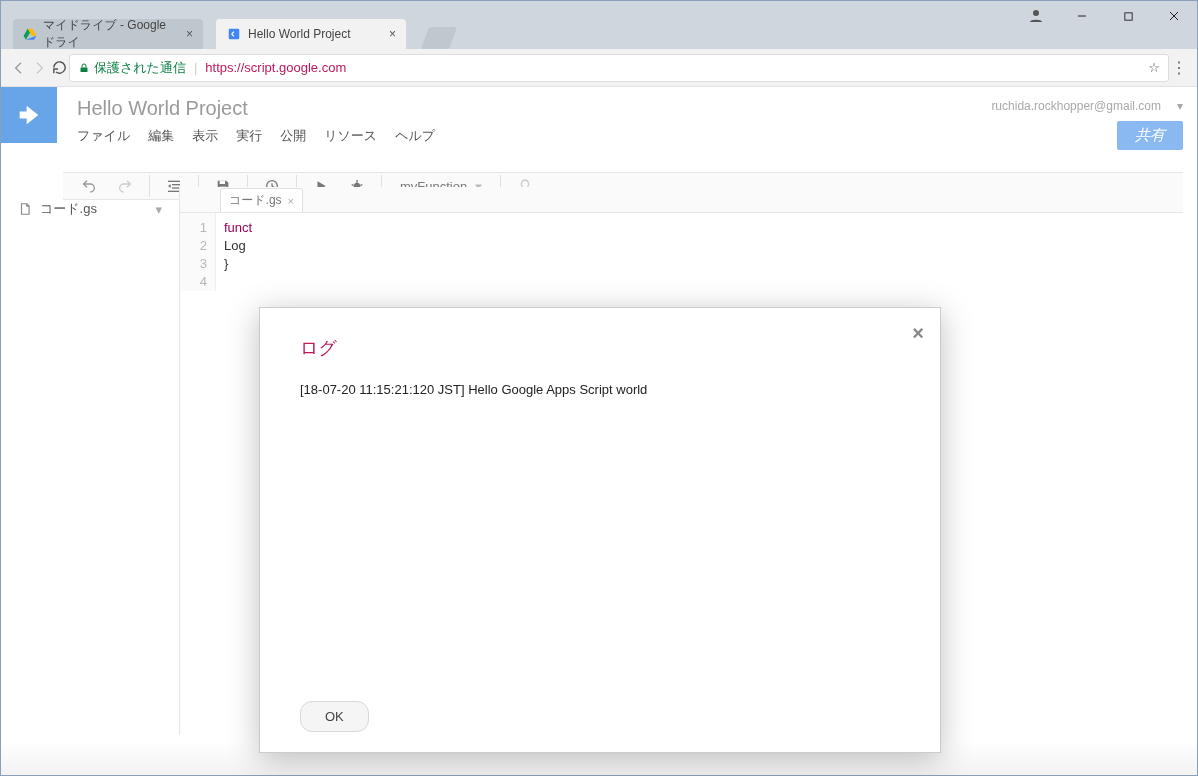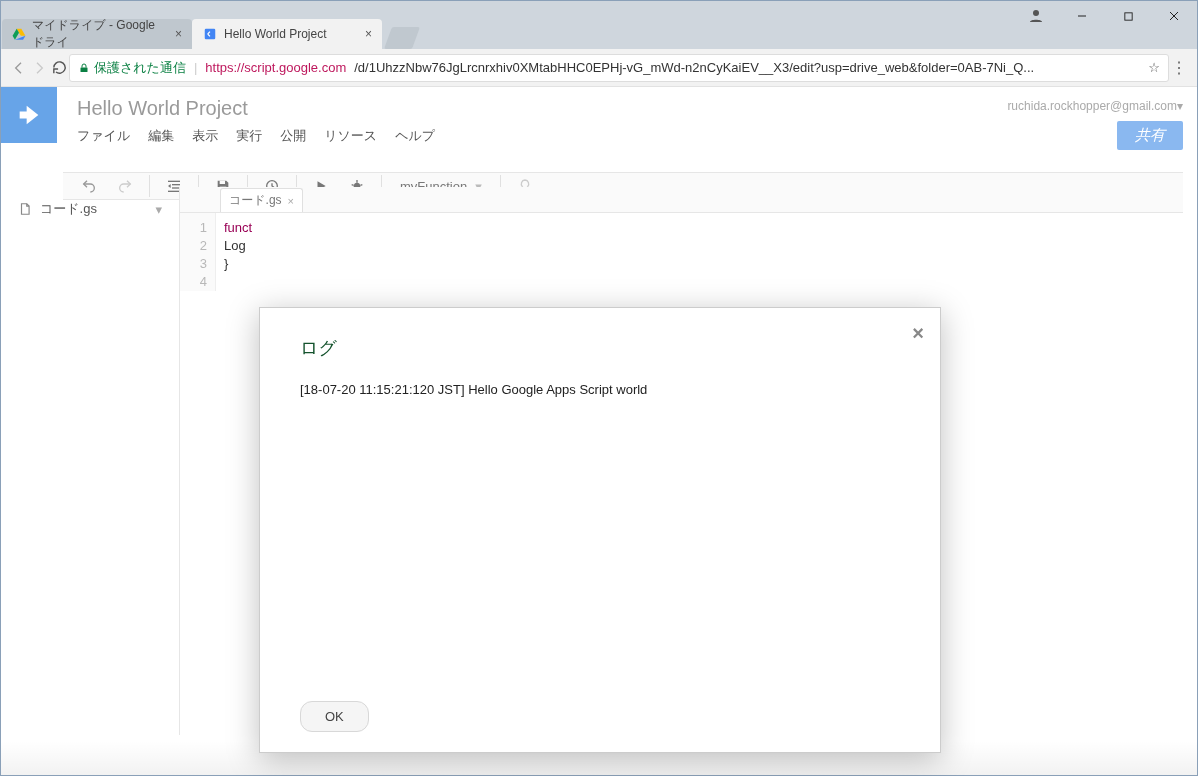--- a/index.html
+++ b/index.html
@@ -1,41 +1,41 @@
 <!DOCTYPE html>
 <html><head>
 <meta charset="utf-8">
 <style>
 * { box-sizing: border-box; margin: 0; padding: 0; font-family: Arial, "Hiragino Kaku Gothic ProN", "Meiryo", sans-serif; }
 html, body { width: 1198px; height: 776px; overflow: hidden; background: #0a3d62; }
 .window { width: 1198px; height: 776px; background: #fff; display: flex; flex-direction: column; border: 1px solid #8aa0b8; }
 .titlebar { height: 48px; background: #cfd6dd; display: flex; align-items: flex-end; position: relative; }
 .winctrls { position: absolute; right: 0; top: 0; display: flex; }
 .winctrl { width: 46px; height: 30px; display: flex; align-items: center; justify-content: center; color: #222; font-size: 14px; }
-.tabs { display: flex; align-items: flex-end; height: 32px; margin-left: 1px; gap: 0; }
+.tabs { display: flex; align-items: flex-end; height: 32px; margin-left: 12px; gap: 13px; }
 .tab { height: 30px; display: flex; align-items: center; padding: 0 10px; border-top-left-radius: 4px; border-top-right-radius: 4px; font-size: 12px; color: #444; gap: 6px; min-width: 190px; max-width: 190px; position: relative; }
 .tab.inactive { background: #bfc7ce; }
 .tab.active { background: #f2f2f2; }
 .tab .tabclose { margin-left: auto; color: #555; }
 .tab .favicon { width: 16px; height: 16px; display: flex; align-items: center; justify-content: center; }
 .newtab { width: 28px; height: 22px; background: #c0c8cf; margin-left: 6px; transform: skewX(-20deg); border-radius: 2px; }
 .addressbar { height: 38px; background: #f2f2f2; display: flex; align-items: center; padding: 0 8px; border-bottom: 1px solid #e2e2e2; }
 .navbtn { width: 20px; height: 20px; display:flex; align-items:center; justify-content:center; color: #9a9a9a; }
 .navbtn.active { color: #555; }
 .omnibox { flex: 1; height: 28px; background: #fff; border: 1px solid #ddd; border-radius: 3px; display: flex; align-items: center; padding: 0 8px; gap: 8px; font-size: 13px; color: #333; overflow: hidden; white-space: nowrap; }
 .secure { color: #0b8043; font-size: 13px; display: flex; align-items: center; gap: 4px; }
 .urltext { color: #be185d; }
 .urlpath { color: #333; }
 .star { color: #555; margin-left: auto; }
 .kebab { width: 20px; display:flex; align-items:center; justify-content:center; color:#666; }
 .appbody { flex: 1; display: flex; position: relative; background: #fff; }
 .leftarrow { width: 56px; height: 56px; background: #67a4e8; display: flex; align-items: center; justify-content: center; position: absolute; left: 0; top: 0; }
 .appheader { position: absolute; left: 76px; right: 14px; top: 10px; }
 .projtitle { font-size: 20px; color: #9a9a9a; font-weight: 400; }
-.userinfo { position: absolute; right: 14px; top: 12px; font-size: 12px; color: #aaa; display:flex; align-items:center; gap:0; }
+.userinfo { position: absolute; right: 14px; top: 12px; font-size: 12px; color: #aaa; display:flex; align-items:center; gap:16px; }
 .sharebtn { position: absolute; right: 14px; top: 34px; background: #8ab8f0; color: #fff; font-size: 15px; padding: 5px 18px; border-radius: 2px; font-style: italic; }
 .menus { position: absolute; left: 76px; top: 40px; display: flex; gap: 18px; font-size: 13px; color: #555; }
 .menus span { cursor: default; }
 .toolbar { position: absolute; left: 62px; right: 14px; top: 64px; height: 28px; border-top: 1px solid #e6e6e6; border-bottom: 1px solid #e6e6e6; background: #fafafa; display: flex; align-items: center; padding: 0 12px; gap: 8px; margin-top: 21px; }
 .tbtn { width: 28px; height: 28px; display:flex; align-items:center; justify-content:center; color: #777; border-radius:2px; }
 .tsep { width:1px; height:22px; background:#e0e0e0; margin: 0 2px; }
 .fnselect { display:flex; align-items:center; gap:8px; color:#777; font-size:13px; padding: 0 8px; }
 .leftpane { position: absolute; left: 0; top: 100px; width: 178px; bottom: 40px; border-right: 0; }
 .filelist { padding: 8px 10px; }
 .fileitem { height: 28px; display:flex; align-items:center; gap:8px; color:#555; font-size:13px; padding: 0 6px; border:1px solid transparent; }
@@ -44,21 +44,21 @@
 .editortabs { height: 26px; border-bottom: 1px solid #e6e6e6; display:flex; align-items:flex-end; padding-left: 40px; background:#fafafa; }
 .editortab { height: 24px; background:#fff; border:1px solid #e0e0e0; border-bottom:none; padding: 2px 8px; font-size:12px; color:#777; display:flex; align-items:center; gap:6px; border-radius: 3px 3px 0 0; }
 .editortab .tabx { color:#aaa; font-size:11px; }
 .code { display:flex; font-family: Consolas, monospace; font-size:13px; }
 .gutter { width: 36px; text-align:right; padding: 6px 8px 0 0; color:#b8b8b8; background:#fafafa; border-right:1px solid #eee; line-height: 18px; }
 .codelines { padding: 6px 0 0 8px; line-height:18px; }
 .kw { color:#990055; }
 .plain { color:#333; }
 .modal-overlay { position:absolute; left:0; right:0; top:0; bottom:0; }
 .modal { position:absolute; left: 258px; top: 220px; width: 682px; height: 446px; background:#fff; box-shadow: 0 6px 30px rgba(0,0,0,0.25); border:1px solid #ccc; padding: 28px 40px 20px 40px; display:flex; flex-direction:column; }
-.modal-title { font-size: 18px; color:#14532d; margin-bottom: 22px; }
+.modal-title { font-size: 18px; color:#be185d; margin-bottom: 22px; }
 .modal-close { position:absolute; right:16px; top:14px; color:#888; font-size:20px; font-weight:bold; cursor:pointer; }
 .modal-body { flex:1; font-size:13px; color:#222; }
 .modal-footer { }
 .okbtn { background:#f5f5f5; border:1px solid #d8d8d8; color:#444; font-size:13px; padding: 7px 24px; border-radius:12px; cursor:pointer; }
 .bottomshadow { position:absolute; left:0; right:0; bottom:0; height: 34px; background: linear-gradient(to top, rgba(0,0,0,0.05), transparent); }
 svg { display:block; }
 </style>
 </head>
 <body>
 
@@ -135,21 +135,20 @@
     <div class="omnibox">
       <span class="secure">
         <svg width="12" height="12" viewBox="0 0 24 24" fill="#0b8043">
             <rect x="5" y="11" width="14" height="9" rx="1"></rect>
             <path d="M8 11 V8 a4 4 0 0 1 8 0 v3" fill="none" stroke="#0b8043" stroke-width="2"></path>
           </svg>
         <span>保護された通信</span>
       </span>
       <span style="color:#ccc">|</span>
       <span class="urltext">https://script.google.com</span>
-        <span class="urlpath">/d/1UhzzNbw76JgLrcnrxhiv0XMtabHHC0EPHj-vG_mWd-n2nCyKaiEV__X3/edit?usp=drive_web&amp;folder=0AB-7Ni_Q...</span>
       <span class="star">☆</span>
     </div>
     <div class="kebab">⋮</div>
   </div>
 
   <div class="appbody">
     <div class="leftarrow">
       <svg width="28" height="28" viewBox="0 0 24 24" fill="#fff">
           <path d="M4 12 L14 4 L14 9 L20 9 L20 15 L14 15 L14 20 Z" transform="scale(-1,1) translate(-24,0)"></path>
         </svg>

